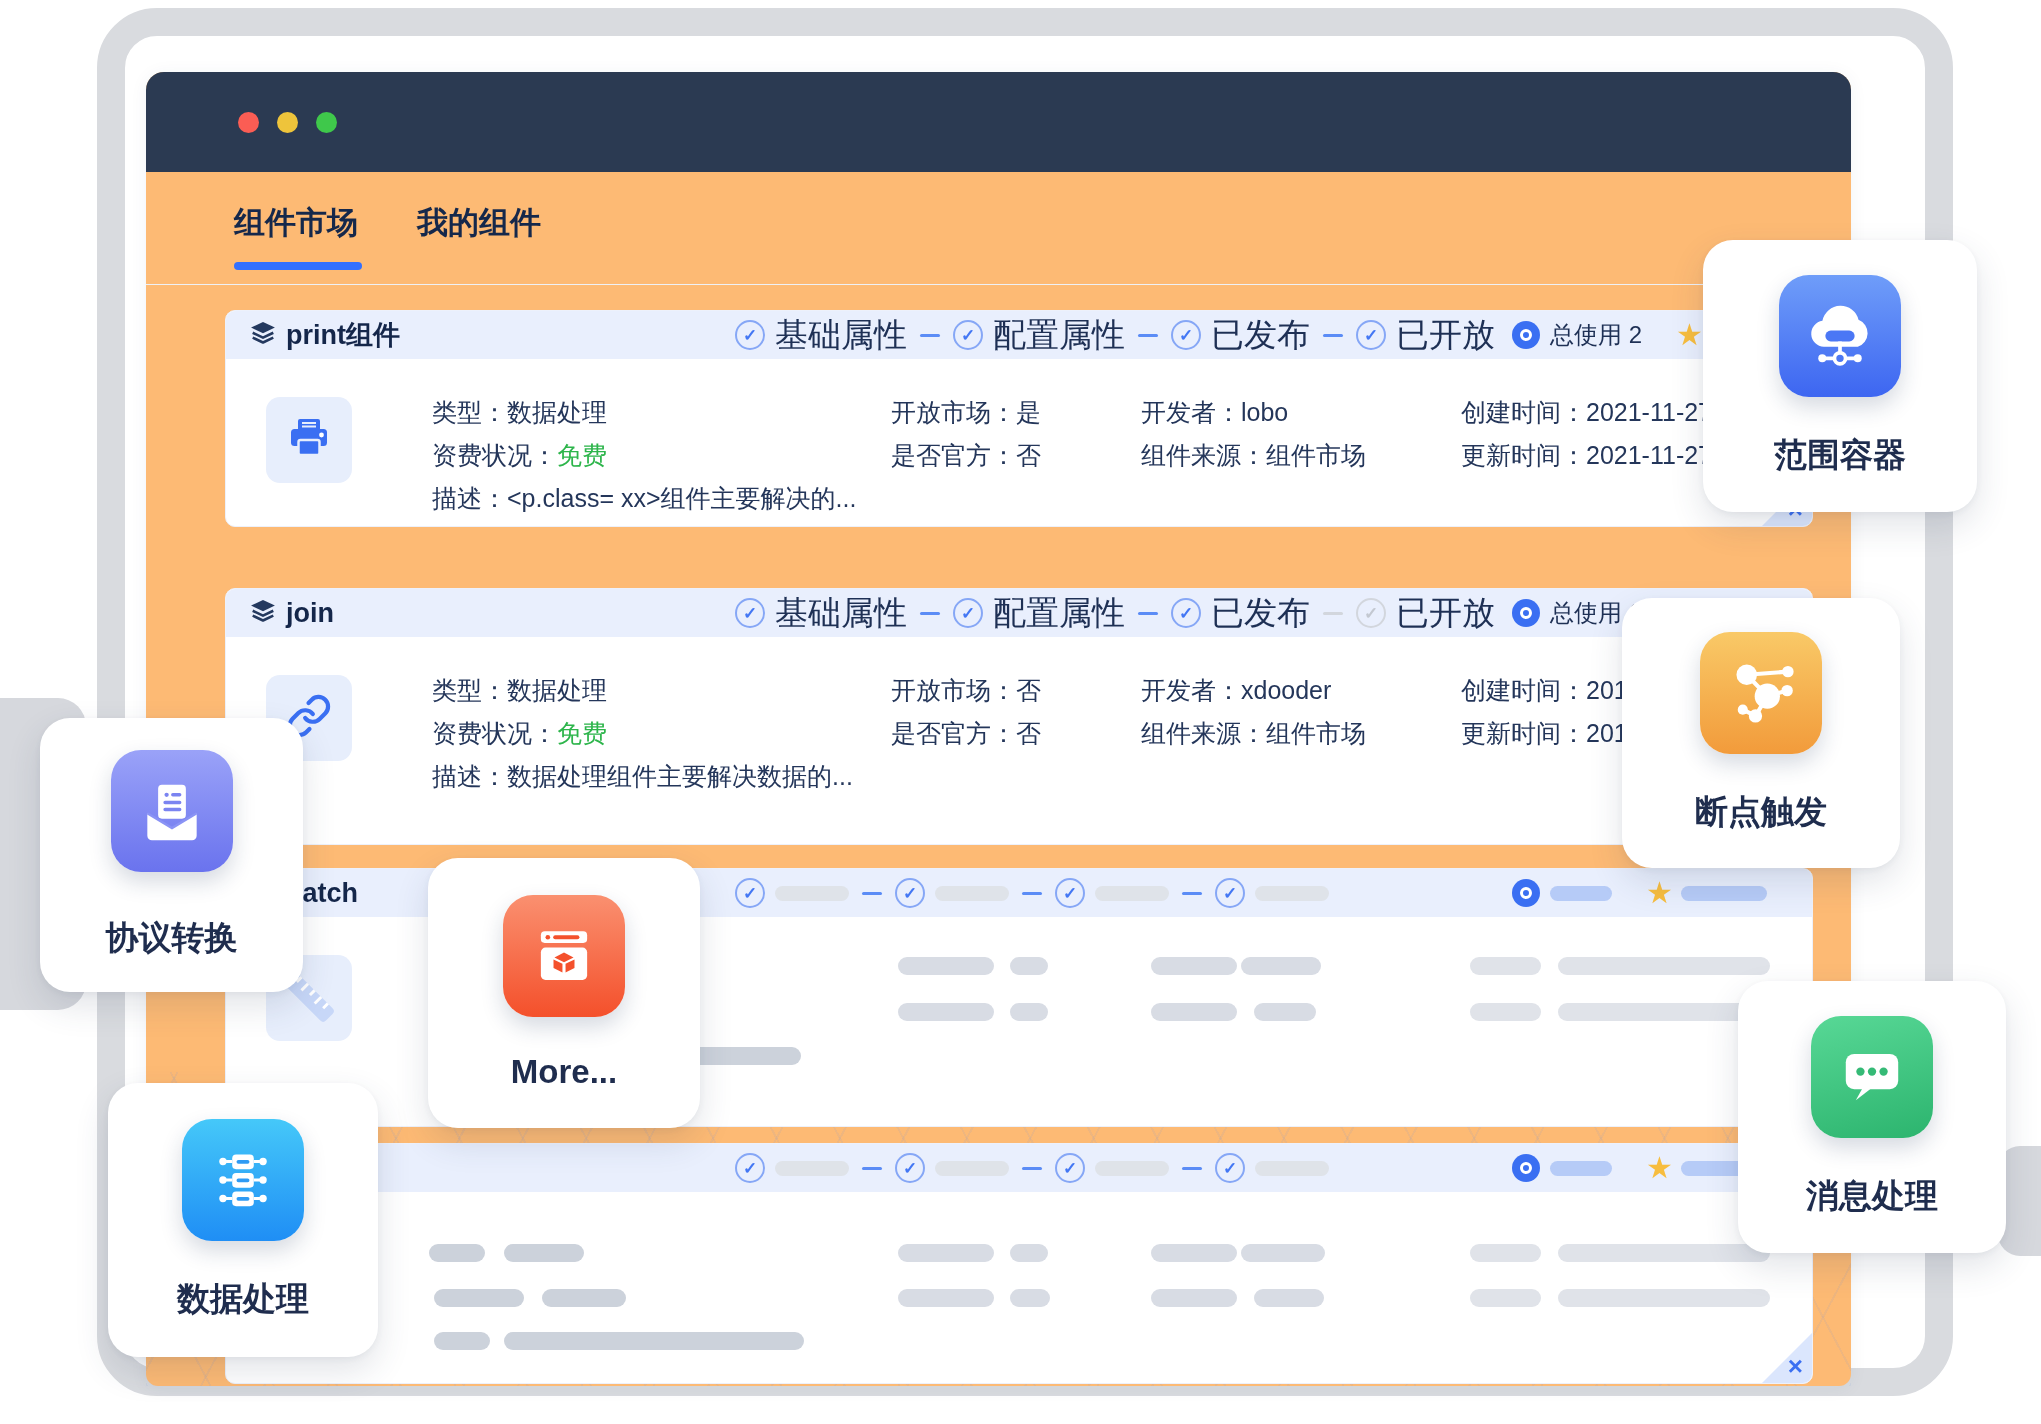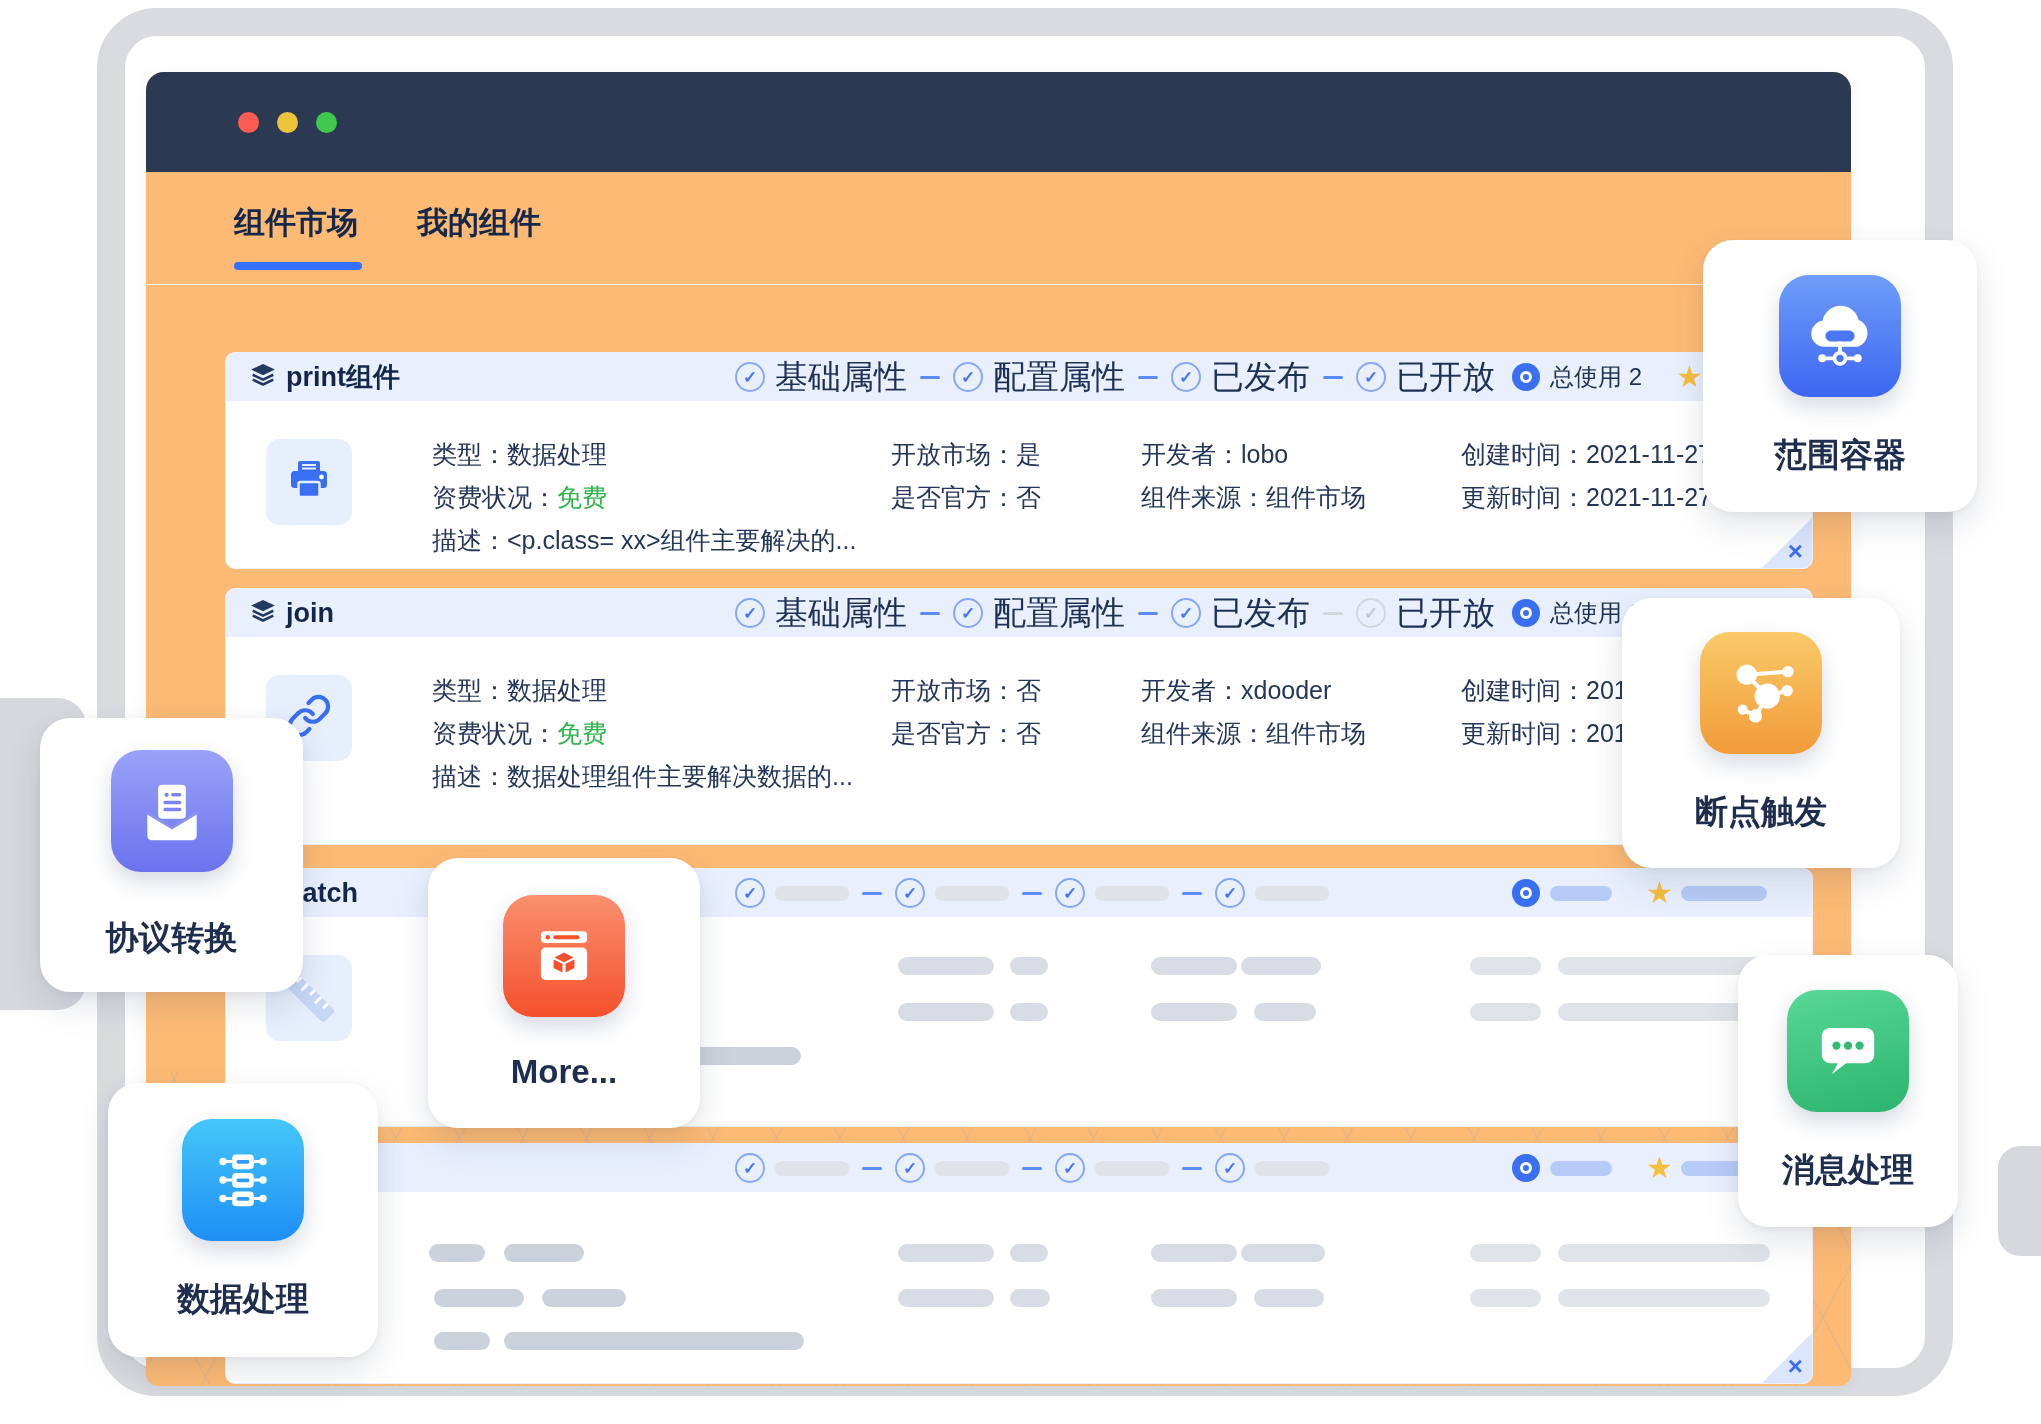--- a/index.html
+++ b/index.html
@@ -25,21 +25,21 @@
   .tab-underline{position:absolute;left:88px;top:190px;width:128px;height:8px;
                  background:#3370ff;border-radius:4px;}
   .tabs-divider{position:absolute;left:0;right:0;top:212px;height:1px;background:#eef1f6;}
   .pattern{position:absolute;left:0;right:0;top:1000px;height:314px;
     background:
       repeating-linear-gradient(62deg,rgba(110,145,220,.10) 0 2px,transparent 2px 56px),
       repeating-linear-gradient(-62deg,rgba(110,145,220,.10) 0 2px,transparent 2px 56px);}
   
   .card{position:absolute;left:79px;width:1588px;background:#fff;
         border:1px solid #edf1fb;border-radius:10px;overflow:hidden;box-sizing:border-box;z-index:1;}
-  .card-1{top:238px;height:217px;margin-top:42px;} .card-2{top:516px;height:257px;}
+  .card-1{top:238px;height:217px;} .card-2{top:516px;height:257px;}
   .card-3{top:796px;height:259px;} .card-4{top:1071px;height:241px;}
   .card-header{position:absolute;left:0;top:0;right:0;height:48px;background:#e9effd;
                display:flex;align-items:center;padding:0 24px;box-sizing:border-box;}
   .card-title-group{display:flex;align-items:center;gap:10px;}
   .card-title{font-size:27px;font-weight:700;color:#14264a;}
   .steps{position:absolute;left:509px;top:0;height:48px;display:flex;align-items:center;gap:13px;}
   .step{display:flex;align-items:center;gap:10px;}
   .check{width:30px;height:30px;border-radius:50%;border:2px solid #86a7f6;box-sizing:border-box;
          display:flex;align-items:center;justify-content:center;
          color:#4377f4;font-size:17px;font-weight:700;background:transparent;}
@@ -75,21 +75,21 @@
   .g-orange{background:linear-gradient(180deg,#f9c967,#f29b3b);}
   .g-purple{background:linear-gradient(180deg,#9aa2f8,#6a73ee);}
   .g-cyan{background:linear-gradient(180deg,#45c8f9,#1f8ef5);}
   .g-red{background:linear-gradient(180deg,#fa9070,#f4502b);}
   .g-green{background:linear-gradient(165deg,#58d896,#2cb46e);}
   .fc-range{left:1703px;top:240px;width:274px;height:272px;}
   .fc-break{left:1622px;top:598px;width:278px;height:270px;gap:36px;}
   .fc-proto{left:40px;top:718px;width:263px;height:274px;gap:44px;}
   .fc-data{left:108px;top:1083px;width:270px;height:274px;}
   .fc-more{left:428px;top:858px;width:272px;height:270px;}
-  .fc-msg{left:1738px;top:955px;width:220px;height:272px;}
+  .fc-msg{left:1738px;top:981px;width:268px;height:272px;}
 </style>
 </head>
 <body>
 
 <div id="page">
 
   <div class="frame"></div>
   <div class="phantom phantom-left"></div>
   <div class="phantom phantom-right"></div>
 

